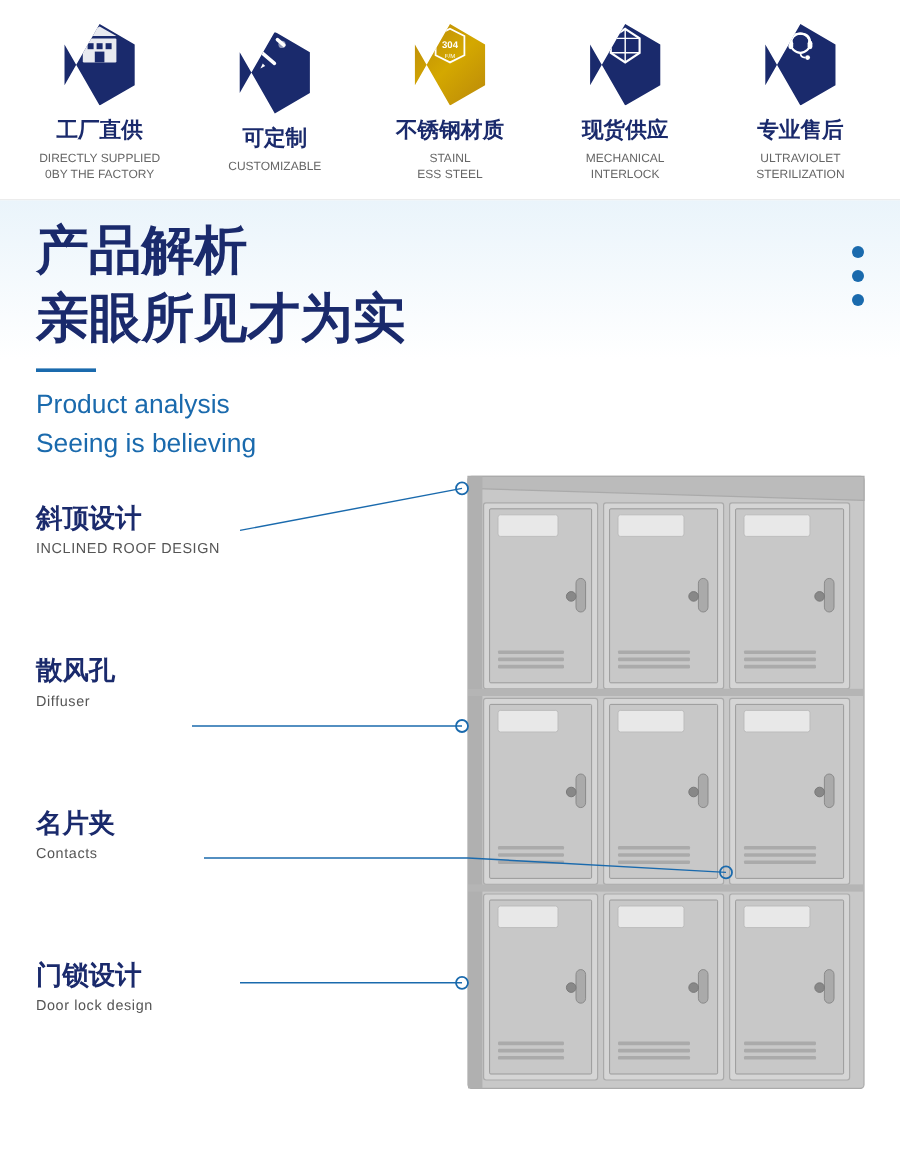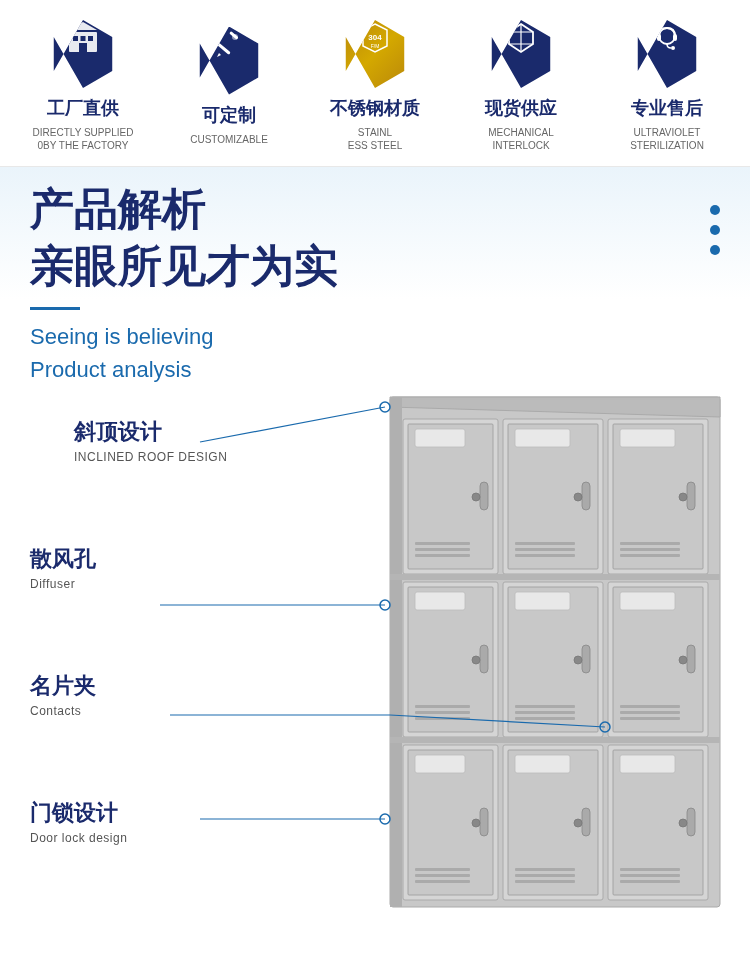--- a/index.html
+++ b/index.html
@@ -227,22 +227,22 @@
 
 <div class="product-section">
   <div class="dots-col">
     <div class="dot"></div>
     <div class="dot"></div>
     <div class="dot"></div>
   </div>
   <div class="chinese-title-large">产品解析</div>
   <div class="chinese-title-large">亲眼所见才为实</div>
   <div class="blue-line"></div>
+  <div class="english-subtitle">Product analysis</div>
   <div class="english-subtitle">Seeing is believing</div>
-  <div class="english-subtitle">Product analysis</div>
 </div>
 
 <div class="diagram-section">
 
   <svg class="connector-svg" viewBox="0 0 750 550" xmlns="http://www.w3.org/2000/svg">
 
     <rect x="390" y="10" width="330" height="510" rx="3" fill="#c8c8c8" stroke="#aaa" stroke-width="1"></rect>
 
     <polygon points="390,10 720,10 720,30 390,20" fill="#bbb" stroke="#aaa" stroke-width="1"></polygon>
 
@@ -347,21 +347,21 @@
     <line x1="390" y1="328" x2="605" y2="340" stroke="#1a6aad" stroke-width="1.2"></line>
     <circle cx="605" cy="340" r="5" fill="none" stroke="#1a6aad" stroke-width="1.5"></circle>
 
     <line x1="200" y1="432" x2="385" y2="432" stroke="#1a6aad" stroke-width="1.2"></line>
     <circle cx="385" cy="432" r="5" fill="none" stroke="#1a6aad" stroke-width="1.5"></circle>
 
   </svg>
 
   <div class="feature-labels">
 
-    <div class="feature-item" style="margin-top: 30px; margin-bottom: 80px; margin-left: 44px;">
+    <div class="feature-item" style="margin-top: 30px; margin-bottom: 80px;">
       <div class="feature-chinese">斜顶设计</div>
       <div class="feature-english">INCLINED ROOF DESIGN</div>
     </div>
 
     <div class="feature-item" style="margin-bottom: 80px;">
       <div class="feature-chinese">散风孔</div>
       <div class="feature-english">Diffuser</div>
     </div>
 
     <div class="feature-item" style="margin-bottom: 80px;">

